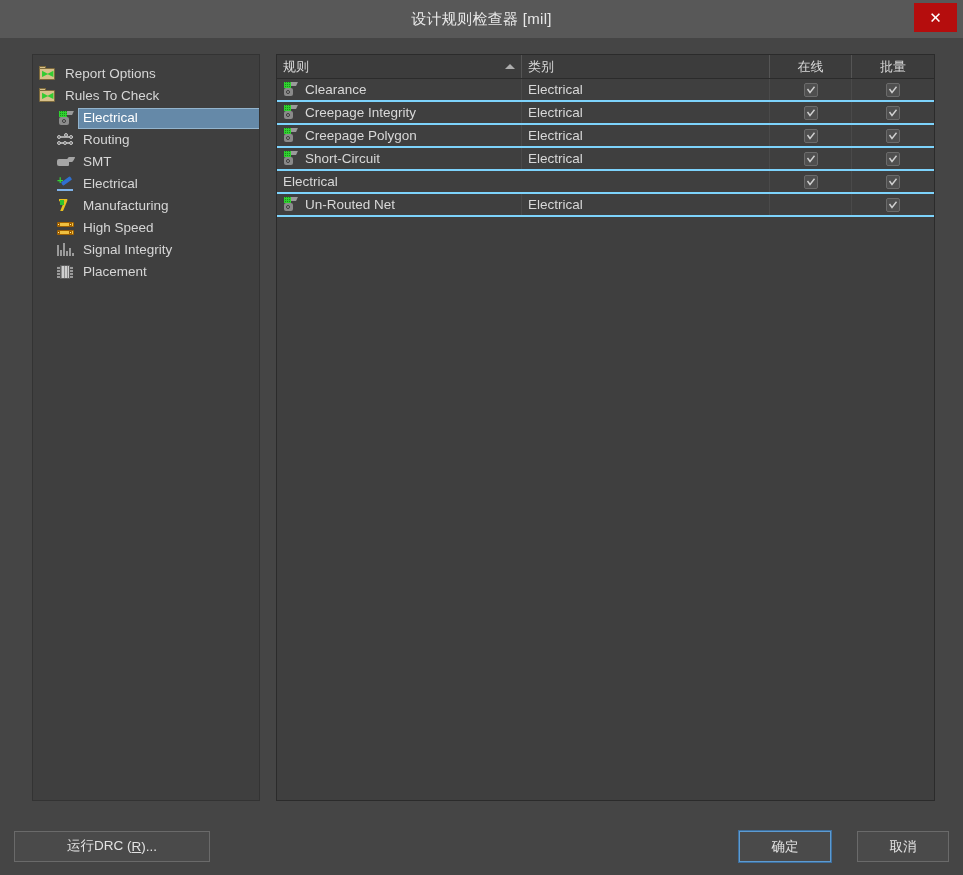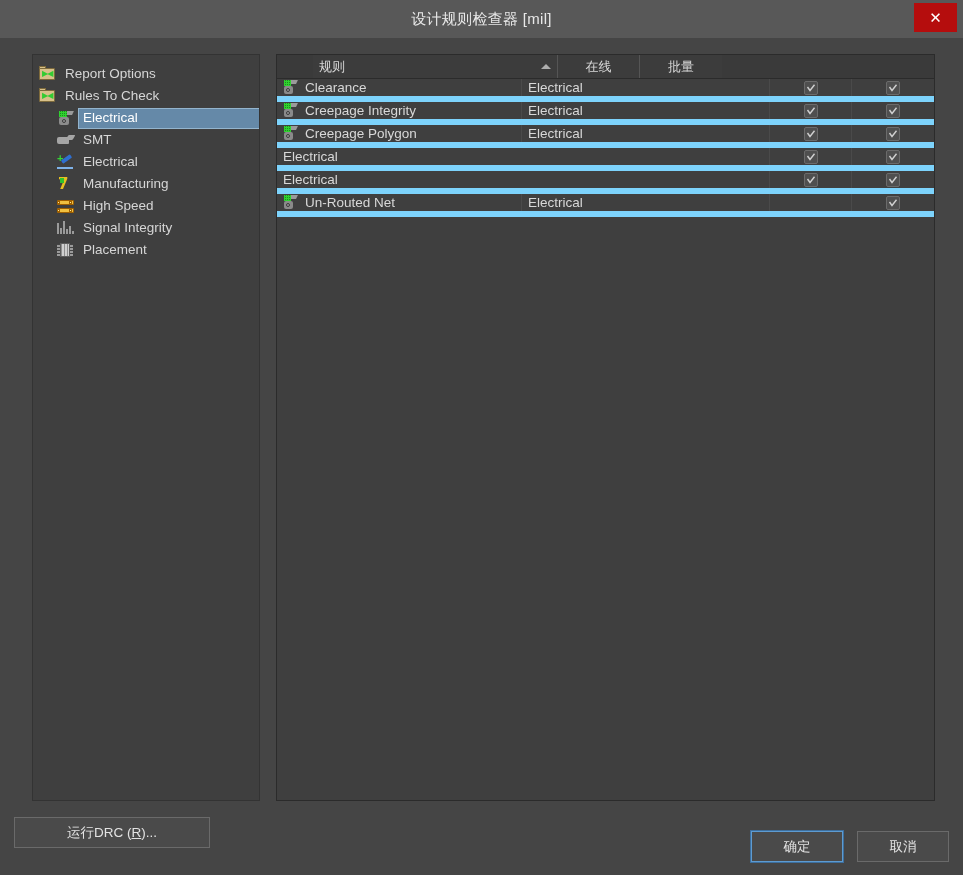--- a/index.html
+++ b/index.html
@@ -280,36 +280,36 @@
     color: #d9d9d9;
     font-size: 13px;
     display: flex; align-items: center;
     padding: 0 6px;
     border-right: 1px solid #555555;
     background: #3c3c3c;
     position: relative;
     cursor: pointer;
     user-select: none;
   }
-  .th.col-rule { width: 245px; flex: 0 0 245px; margin-left: 36px; }
+  .th.col-rule { width: 245px; flex: 0 0 245px; }
   .th.col-cat  { width: 250px; flex: 1 1 auto; }
   .th.col-on   { width: 82px;  flex: 0 0 82px; justify-content: center; }
   .th.col-batch{ width: 82px;  flex: 0 0 82px; justify-content: center; border-right: none; }
   .sort-arrow {
     position: absolute; right: 6px; top: 9px;
     width: 0; height: 0;
     border-left: 5px solid transparent;
     border-right: 5px solid transparent;
     border-bottom: 5px solid #adadad;
   }
   .tbody { flex: 1 1 auto; background: #3f3f3f; }
   .trow {
     display: flex;
     height: 23px;
-    border-bottom: 6px solid #7dd3fc;
+    border-bottom: 2px solid #7dd3fc;
     align-items: center;
   }
   .td {
     font-size: 13.5px;
     color: #d8d8d8;
     display: flex; align-items: center;
     height: 100%;
     padding: 0 6px;
   }
   .td.col-rule  { width: 245px; flex: 0 0 245px; border-right: 1px solid #4a4a4a; }
@@ -355,21 +355,21 @@
     border: 1px solid #6b6b6b;
     border-radius: 2px;
     display: flex; align-items: center; justify-content: center;
     cursor: pointer;
   }
   .cbox svg { display: block; }
   
   .footer {
     flex: 0 0 58px;
     height: 58px;
-    display: flex; align-items: flex-start;
+    display: flex; align-items: center;
     padding: 0 14px;
     position: relative;
   }
   .btn {
     background: #4a4a4a;
     border: 1px solid #6a6a6a;
     color: #e2e2e2;
     font-size: 13.5px;
     height: 31px;
     display: inline-flex; align-items: center; justify-content: center;
@@ -379,21 +379,21 @@
   }
   .btn-run { width: 196px; }
   .btn-ok {
     width: 92px;
     border: 1px solid #5d9bd1;
     outline: 1px solid #3d6f9e;
   }
   .btn-cancel { width: 92px; }
   .footer-right {
     position: absolute; right: 14px; top: 14px;
-    display: flex; gap: 14px;
+    display: flex; gap: 26px;
   }
   .underline { text-decoration: underline; }
 </style>
 </head>
 <body>
 
 <div class="dialog">
 
   <div class="titlebar">
     <div class="title-text">设计规则检查器 [mil]</div>
@@ -425,20 +425,33 @@
       <div class="tree-row child selected">
         <span class="ticon ic-elec">
           <span class="e-tail"></span>
             <span class="e-grid"></span>
             <span class="e-body"></span>
             <span class="e-dot"></span>
         </span>
         <span class="tree-label">Electrical</span>
       </div>
 
+      <div class="tree-row child">
+        <span class="ticon ic-rout">
+          <span class="r-line l1"></span>
+            <span class="r-line l2"></span>
+          <span class="r-dot d1"></span>
+            <span class="r-dot d2"></span>
+            <span class="r-dot d3"></span>
+          <span class="r-dot d4"></span>
+            <span class="r-dot d5"></span>
+            <span class="r-dot d6"></span>
+        </span>
+        <span class="tree-label">Routing</span>
+      </div>
 
       <div class="tree-row child">
         <span class="ticon ic-smt">
           <span class="s-body"></span>
             <span class="s-tip"></span>
         </span>
         <span class="tree-label">SMT</span>
       </div>
 
       <div class="tree-row child">
@@ -493,20 +506,23 @@
       </div>
 
     </div>
 
     <div class="table-panel">
       <div class="thead">
         <div class="th col-rule">
           <span>规则</span>
           <span class="sort-arrow"></span>
         </div>
+        <div class="th col-cat">
+          <span>类别</span>
+        </div>
         <div class="th col-on">
           <span>在线</span>
         </div>
         <div class="th col-batch">
           <span>批量</span>
         </div>
       </div>
 
       <div class="tbody" id="table-body">
           <div class="trow">
@@ -587,20 +603,29 @@
             </div>
             <div class="td col-batch">
               <span class="cbox">
                 <svg width="10" height="10" viewBox="0 0 10 10">
                   <path d="M1.5 4 L4 7.5 L8.5 1.8" stroke="#d0d0d0" stroke-width="1.4" fill="none"></path>
                 </svg>
               </span>
             </div>
           </div>
           <div class="trow">
+            <div class="td col-rule">
+              <span class="rule-icon">
+                <span class="ri-tail"></span>
+                <span class="ri-grid"></span>
+                <span class="ri-body"></span>
+                <span class="ri-dot"></span>
+              </span>
+              <span>Short-Circuit</span>
+            </div>
             <div class="td col-cat">
               <span>Electrical</span>
             </div>
             <div class="td col-on">
               <span class="cbox">
                 <svg width="10" height="10" viewBox="0 0 10 10">
                   <path d="M1.5 4 L4 7.5 L8.5 1.8" stroke="#d0d0d0" stroke-width="1.4" fill="none"></path>
                 </svg>
               </span>
             </div>

